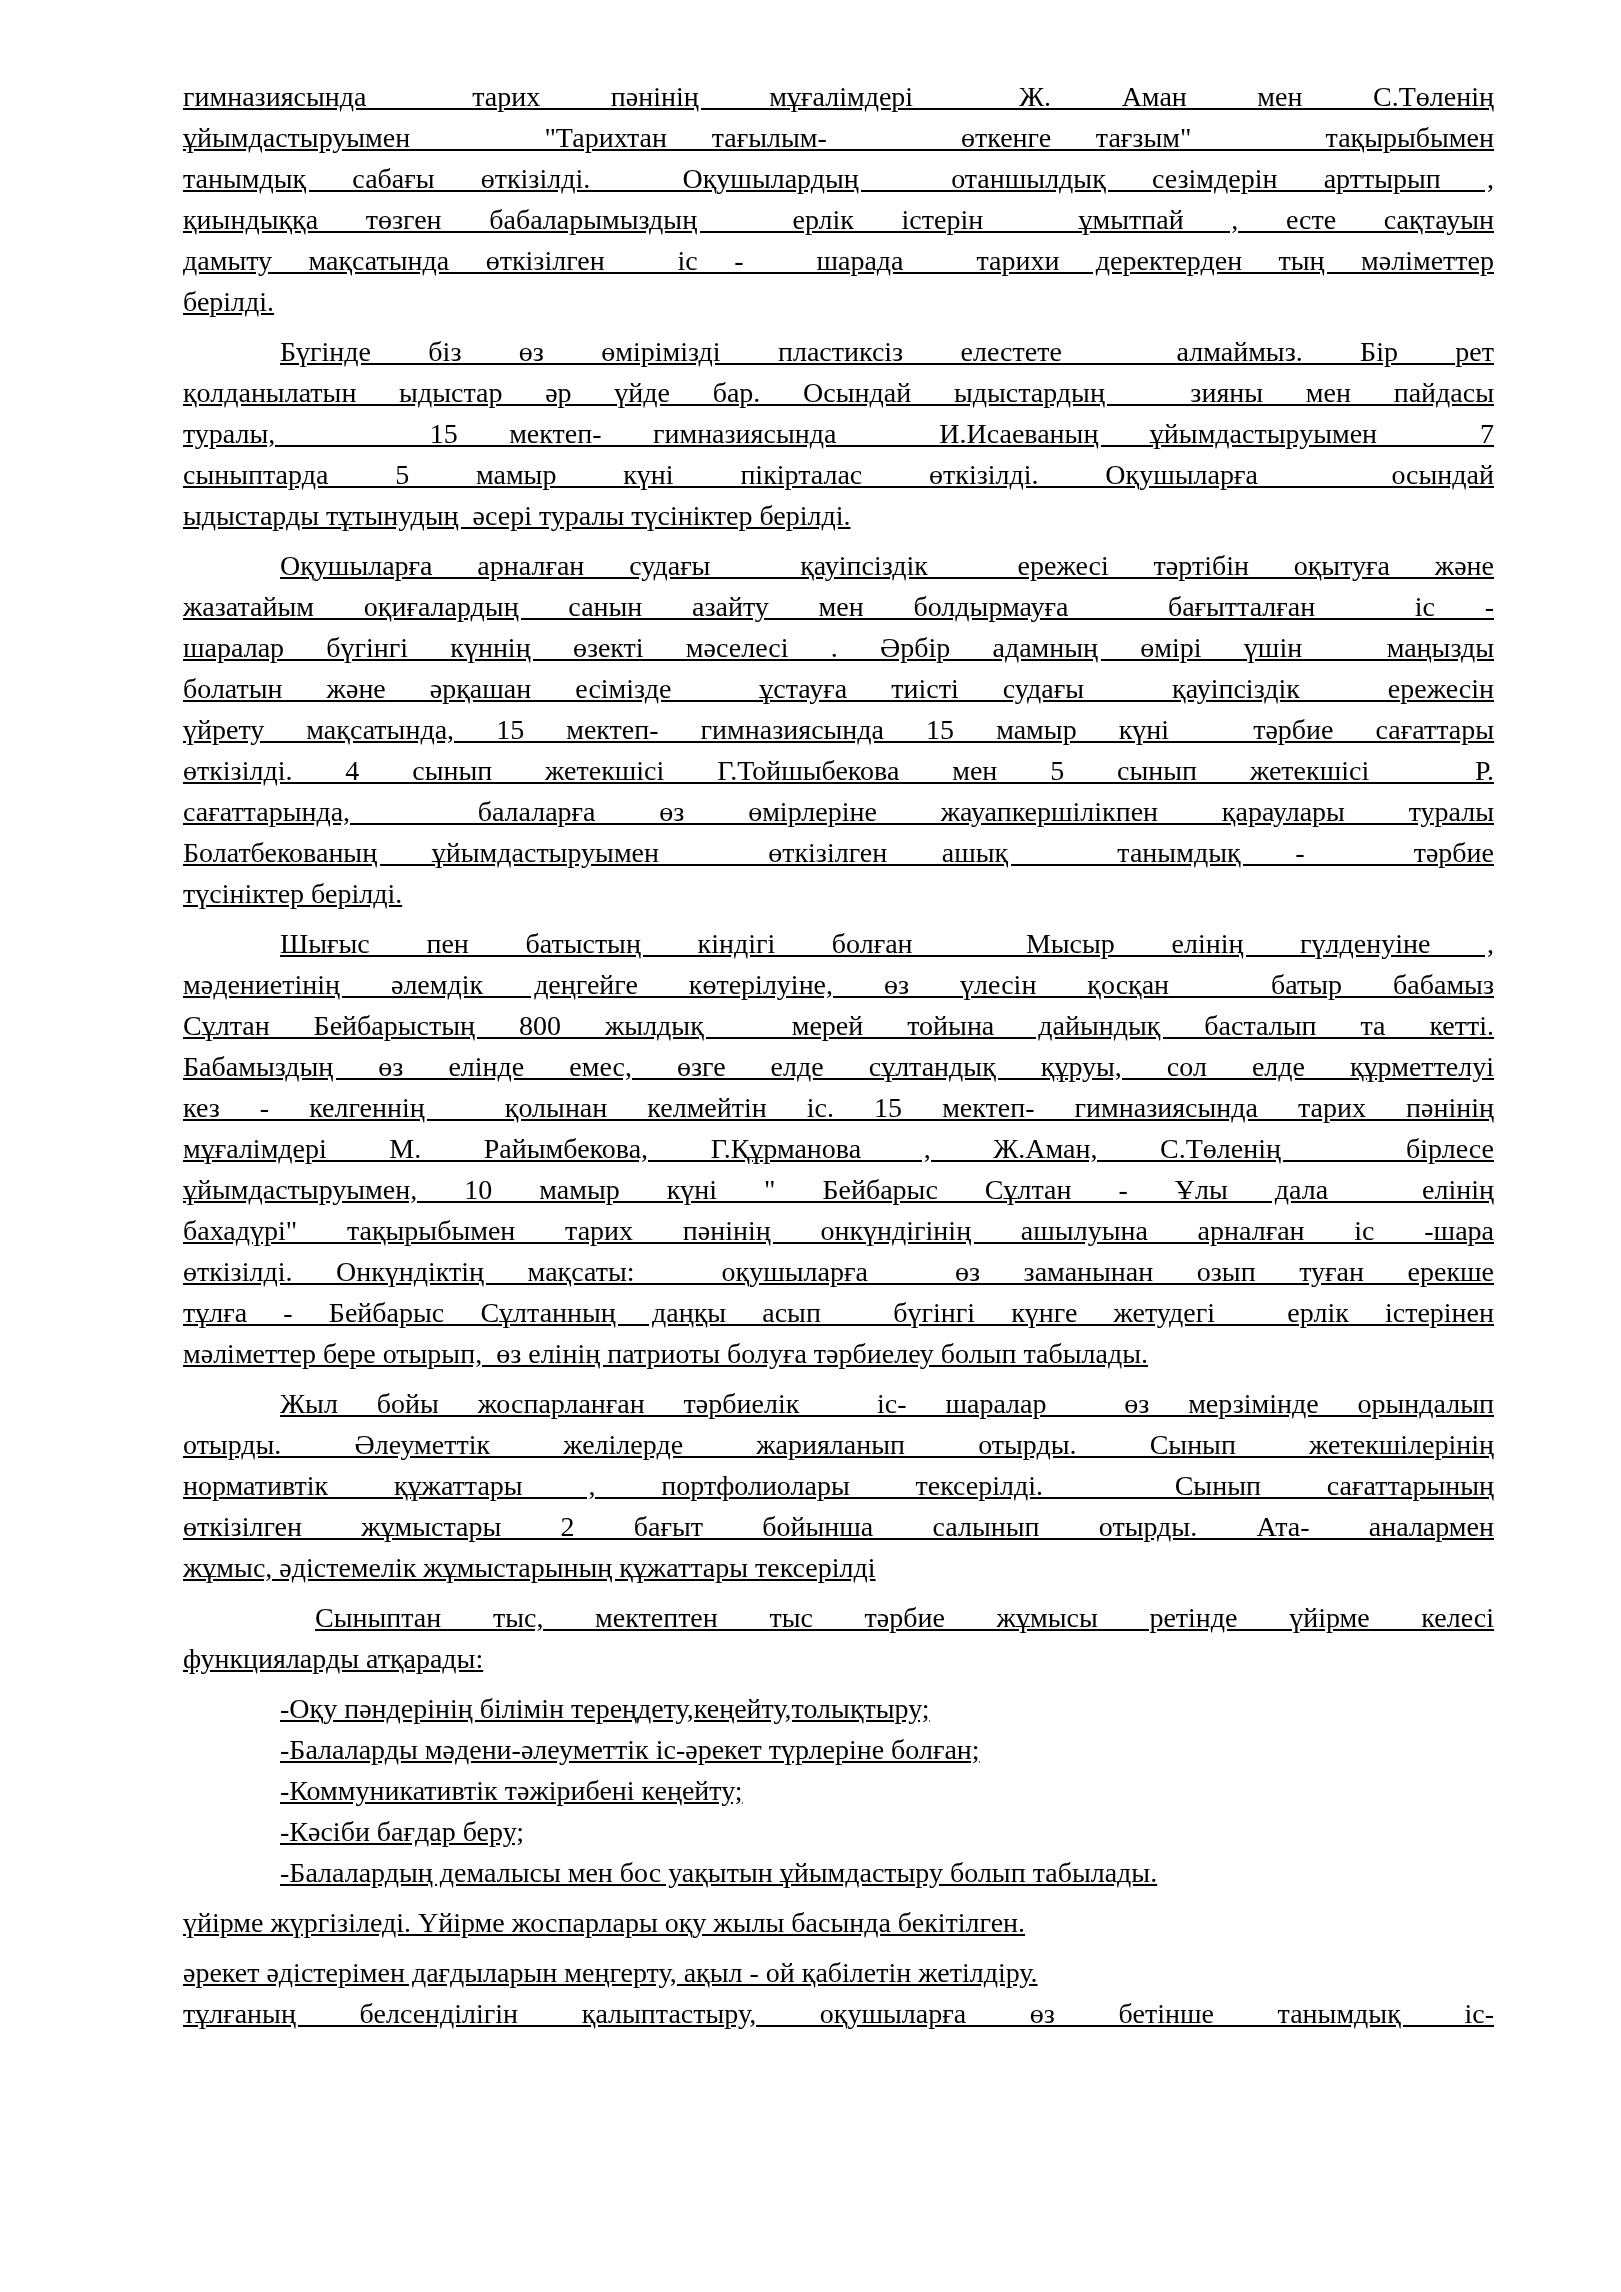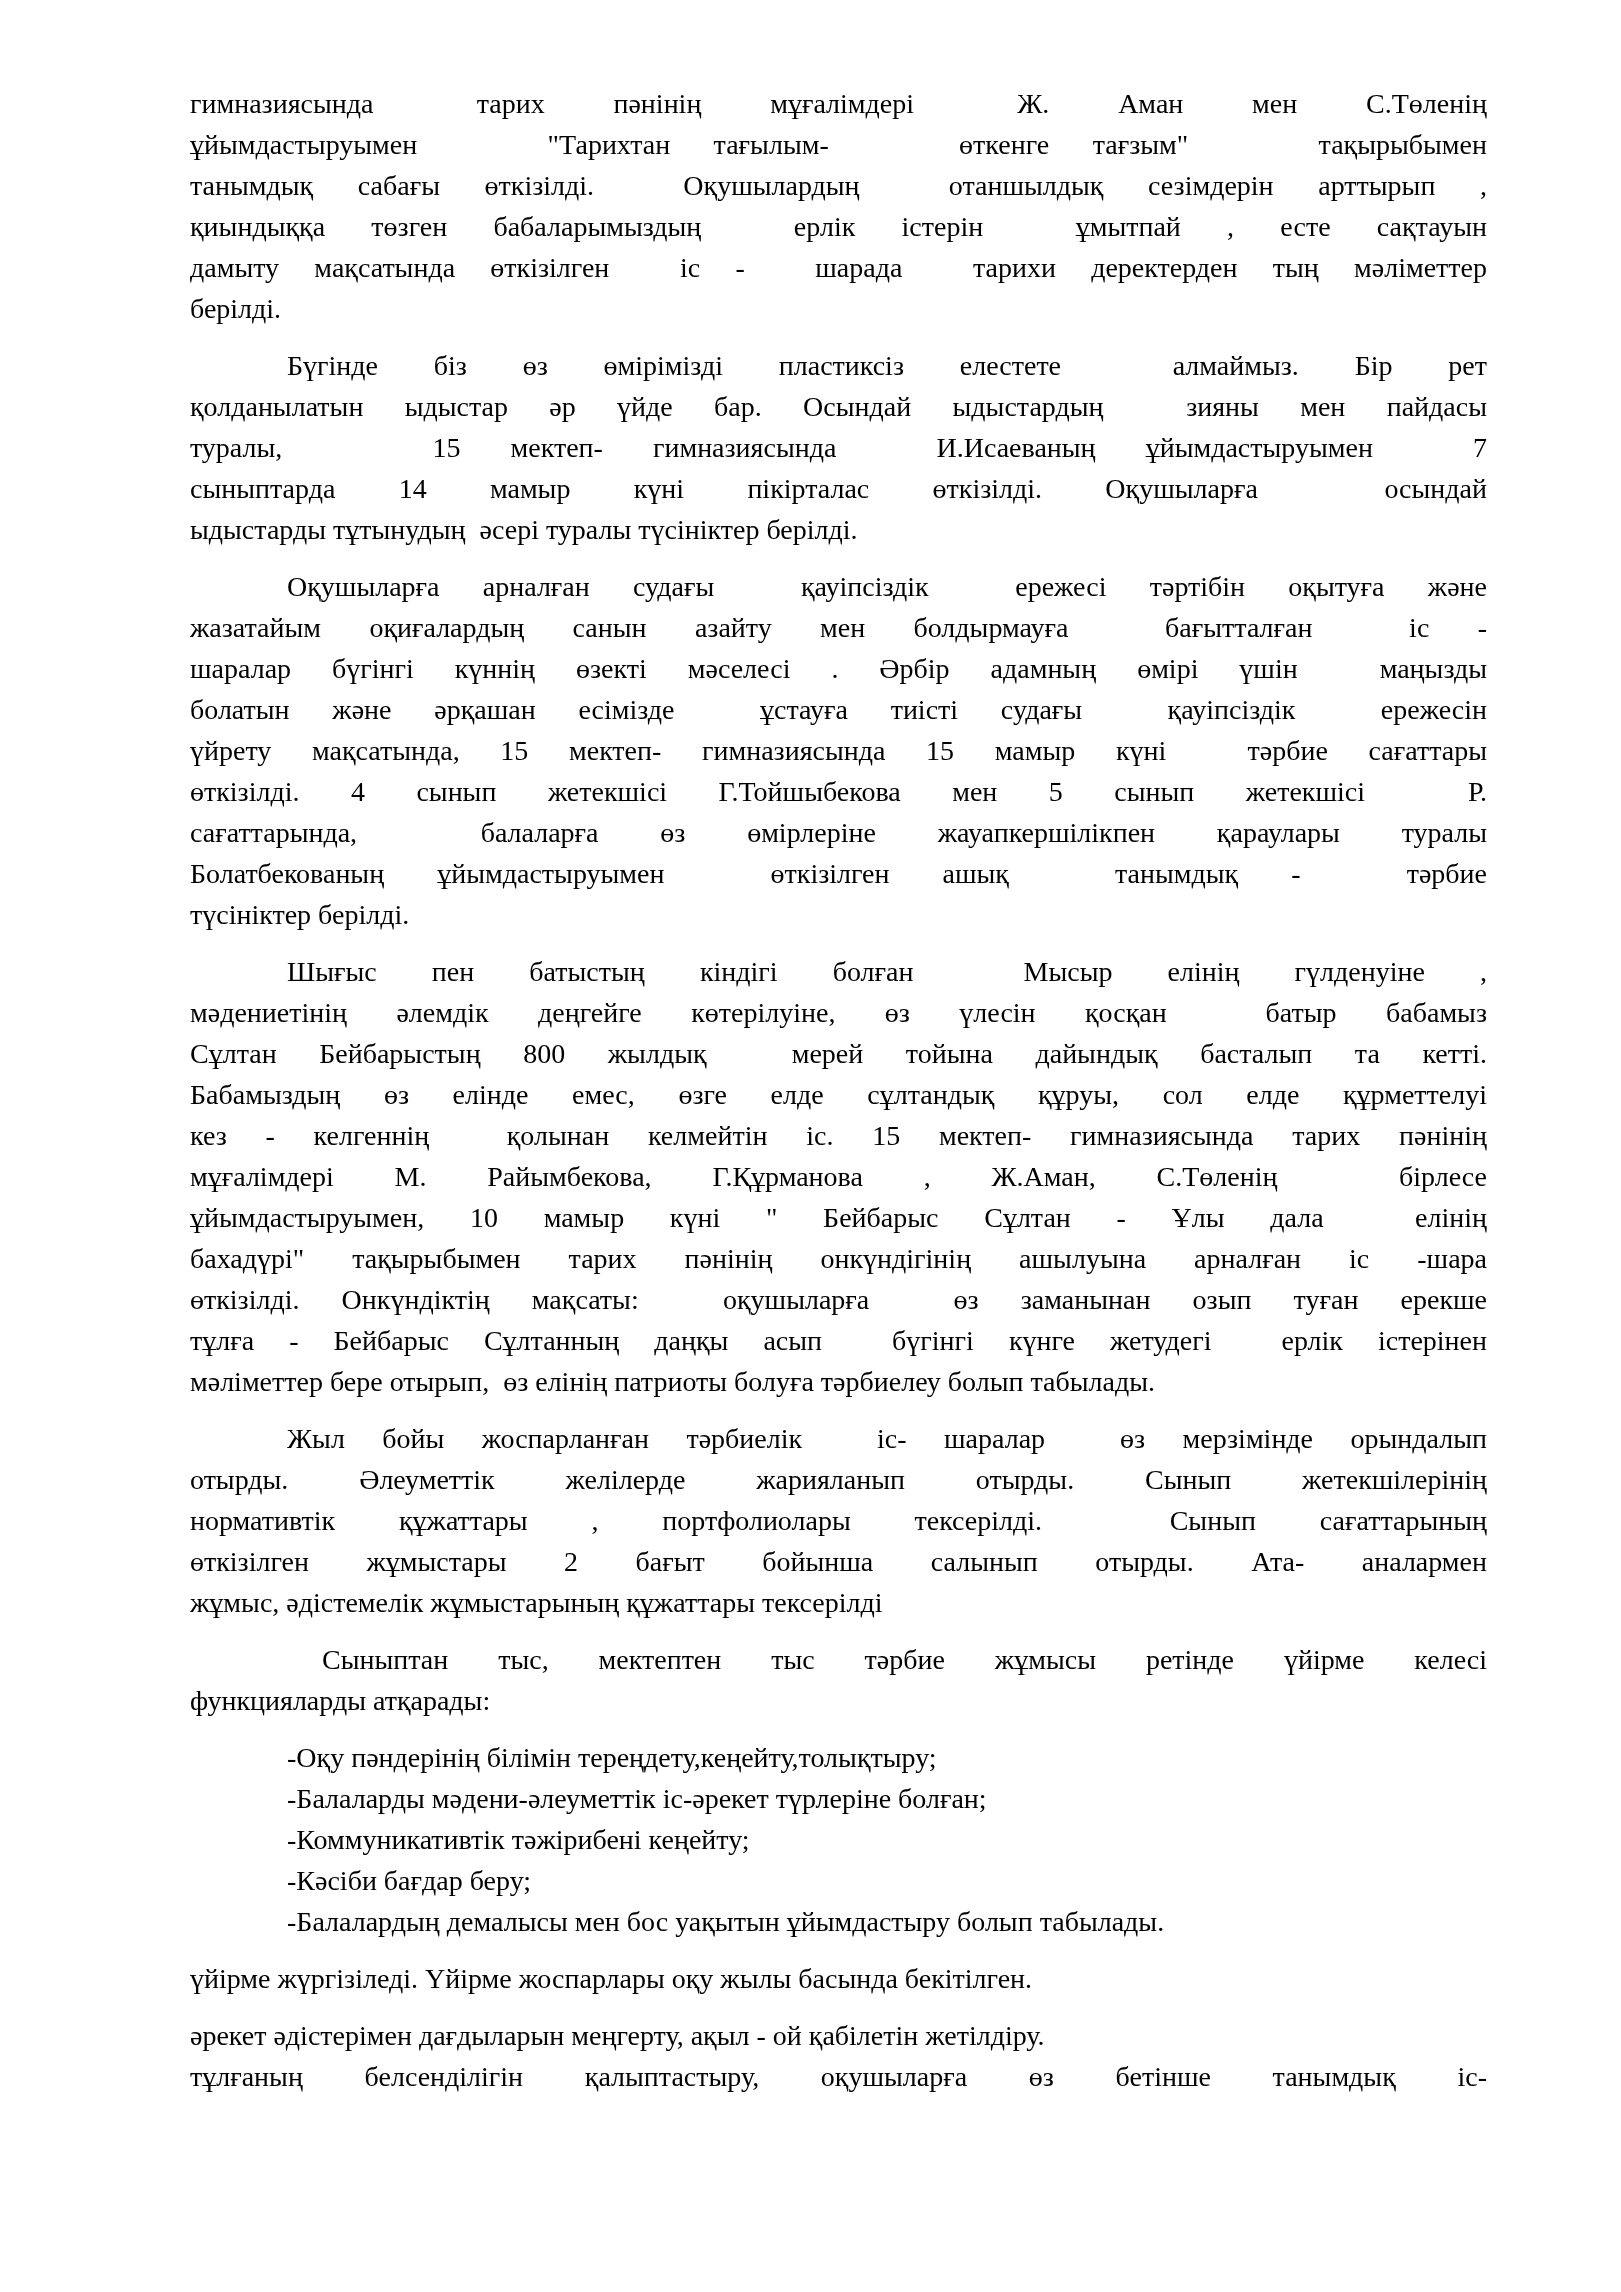--- a/index.html
+++ b/index.html
@@ -6,21 +6,21 @@
   body { width: 1621px; height: 2293px; position: relative; overflow: hidden; }
   .page {
     position: absolute;
     left: 174px;
     top: 67px;
     width: 1329px;
     font-family: "Liberation Serif", "DejaVu Serif", serif;
     font-size: 28px;
     color: #000000;
   }
-  .para { margin: 16px; padding: 0; }
+  .para { margin: 9px; padding: 0; text-decoration: underline; }
   .line {
     display: block;
     height: 41px;
     line-height: 41px;
     white-space: pre-wrap;
     text-align: justify;
     text-align-last: justify;
     word-spacing: 0;
   }
   .line.last { text-align: left; text-align-last: left; }
@@ -38,21 +38,21 @@
     <span class="line">танымдық сабағы өткізілді.  Оқушылардың  отаншылдық сезімдерін арттырып ,</span>
     <span class="line">қиындыққа төзген бабаларымыздың  ерлік істерін  ұмытпай , есте сақтауын</span>
     <span class="line">дамыту мақсатында өткізілген  іс -  шарада  тарихи деректерден тың мәліметтер</span>
     <span class="line last">берілді.</span>
   </div>
 
   <div class="para">
     <span class="line ind">Бүгінде біз өз өмірімізді пластиксіз елестете  алмаймыз. Бір рет</span>
     <span class="line">қолданылатын ыдыстар әр үйде бар. Осындай ыдыстардың  зияны мен пайдасы</span>
     <span class="line">туралы,   15 мектеп- гимназиясында  И.Исаеваның ұйымдастыруымен  7</span>
-    <span class="line">сыныптарда 14 мамыр күні пікірталас өткізілді. Оқушыларға  осындай</span>
+    <span class="line">сыныптарда 5 мамыр күні пікірталас өткізілді. Оқушыларға  осындай</span>
     <span class="line last">ыдыстарды тұтынудың  әсері туралы түсініктер берілді.</span>
   </div>
 
   <div class="para">
     <span class="line ind">Оқушыларға арналған судағы  қауіпсіздік  ережесі тәртібін оқытуға және</span>
     <span class="line">жазатайым оқиғалардың санын азайту мен болдырмауға  бағытталған  іс -</span>
     <span class="line">шаралар бүгінгі күннің өзекті мәселесі . Әрбір адамның өмірі үшін  маңызды</span>
     <span class="line">болатын және әрқашан есімізде  ұстауға тиісті судағы  қауіпсіздік  ережесін</span>
     <span class="line">үйрету мақсатында, 15 мектеп- гимназиясында 15 мамыр күні  тәрбие сағаттары</span>
     <span class="line">өткізілді. 4 сынып жетекшісі Г.Тойшыбекова мен 5 сынып жетекшісі  Р.</span>

